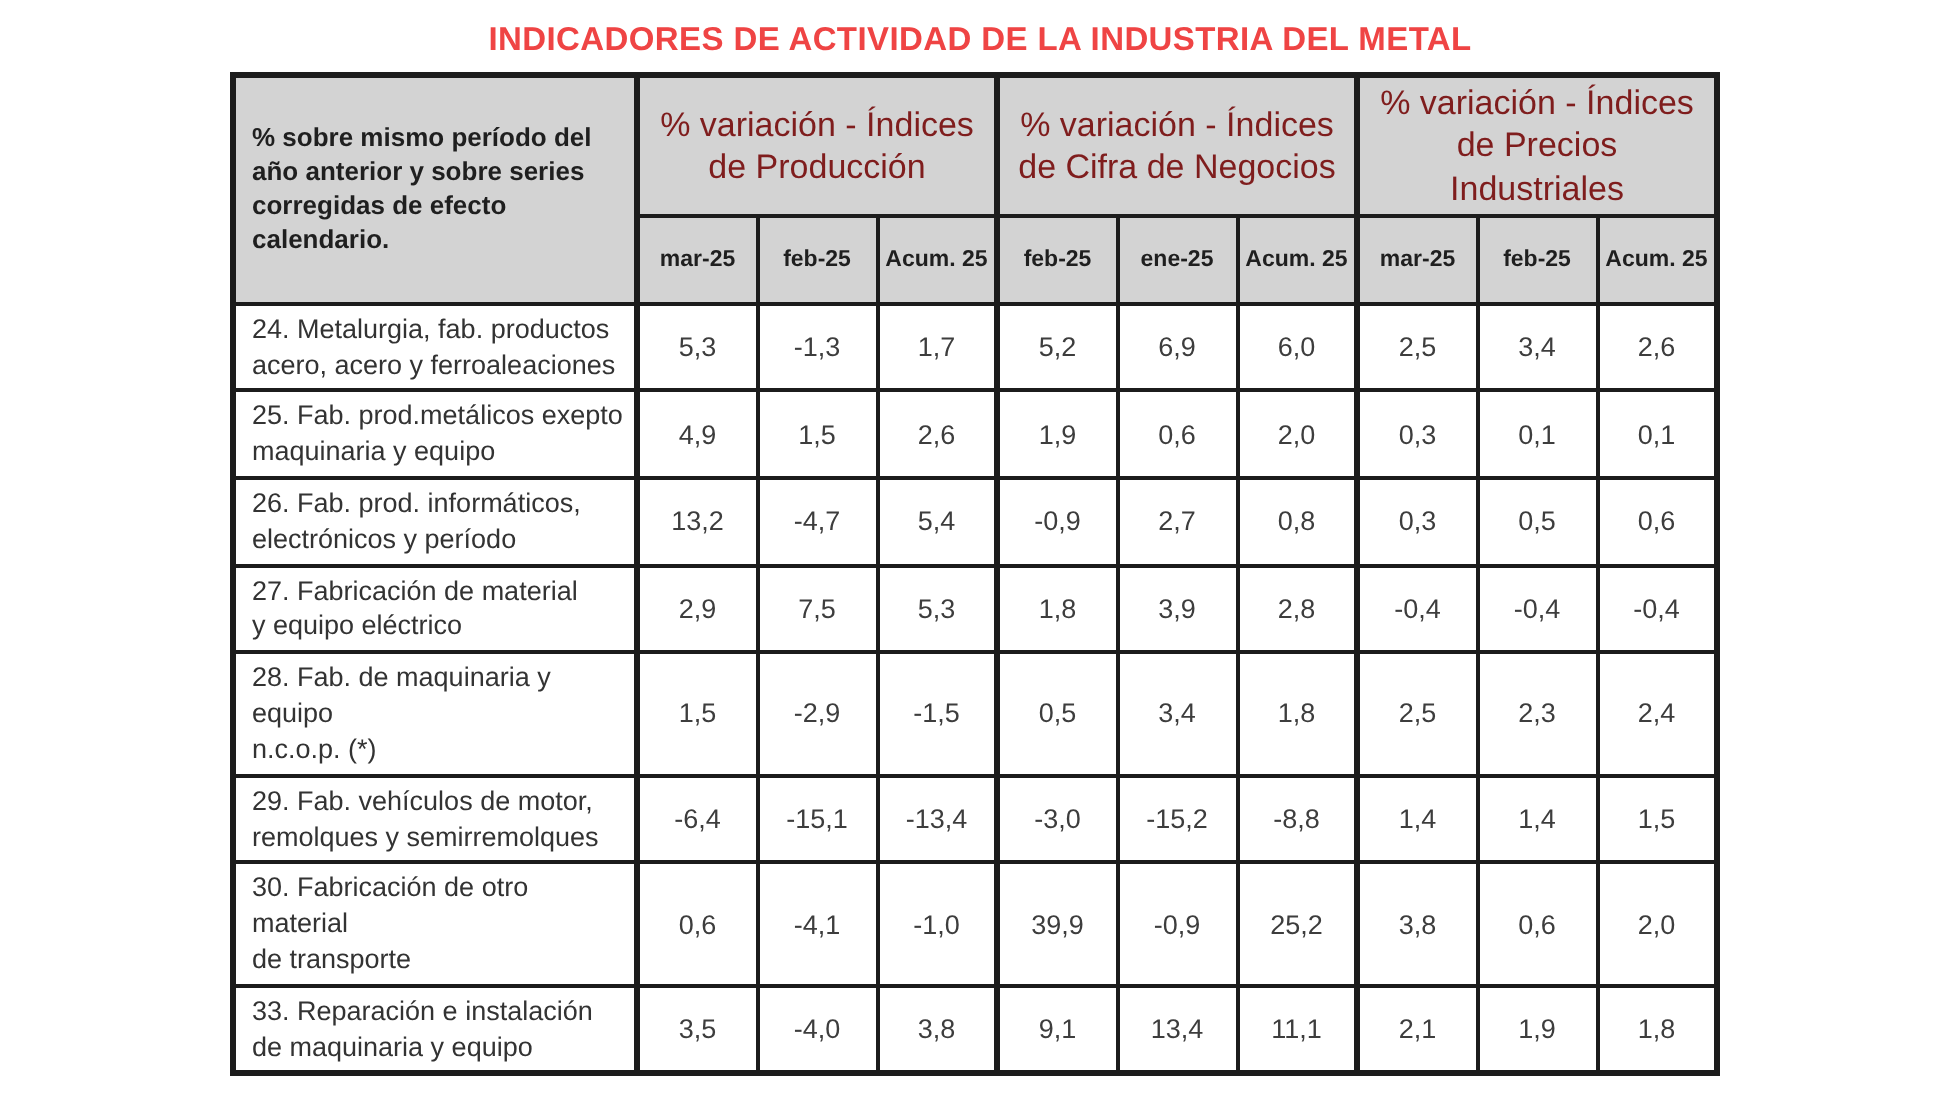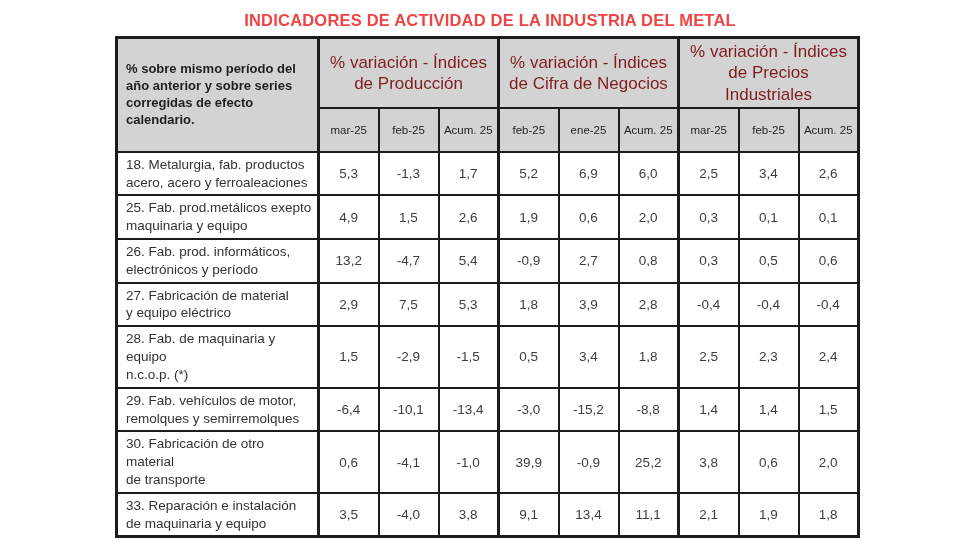--- a/index.html
+++ b/index.html
@@ -57,21 +57,21 @@
     font-size: 17px;
     font-weight: normal;
     color: #7f1d1d;
     height: 41px;
     padding: 2px 4px;
     line-height: 1.25;
   }
   th.sub {
     background: var(--header-bg, #d3d3d3);
     font-size: 11.5px;
-    font-weight: normal;
+    font-weight: bold;
     color: #1f1f1f;
     height: 40px;
   }
 
   tr.data { height: 43px; }
   td.rowlabel {
     text-align: left;
     padding: 3px 4px 3px 8px;
     font-size: 13.5px;
     color: #333333;
@@ -122,21 +122,21 @@
         <th class="sub">ene-25</th>
         <th class="sub">Acum. 25</th>
         <th class="sub gstart">mar-25</th>
         <th class="sub">feb-25</th>
         <th class="sub">Acum. 25</th>
       </tr>
     </thead>
     <tbody>
       <tr class="data">
         <td class="rowlabel">
-          <div>18. Metalurgia, fab. productos</div>
+          <div>24. Metalurgia, fab. productos</div>
           <div class="l2">acero, acero y ferroaleaciones</div>
         </td>
         <td class="num gstart">5,3</td>
         <td class="num">-1,3</td>
         <td class="num">1,7</td>
         <td class="num gstart">5,2</td>
         <td class="num">6,9</td>
         <td class="num">6,0</td>
         <td class="num gstart">2,5</td>
         <td class="num">3,4</td>
@@ -201,21 +201,21 @@
         <td class="num gstart">2,5</td>
         <td class="num">2,3</td>
         <td class="num">2,4</td>
       </tr>
       <tr class="data">
         <td class="rowlabel">
           <div>29. Fab. vehículos de motor,</div>
           <div class="l2">remolques y semirremolques</div>
         </td>
         <td class="num gstart">-6,4</td>
-        <td class="num">-10,1</td>
+        <td class="num">-15,1</td>
         <td class="num">-13,4</td>
         <td class="num gstart">-3,0</td>
         <td class="num">-15,2</td>
         <td class="num">-8,8</td>
         <td class="num gstart">1,4</td>
         <td class="num">1,4</td>
         <td class="num">1,5</td>
       </tr>
       <tr class="data">
         <td class="rowlabel">

